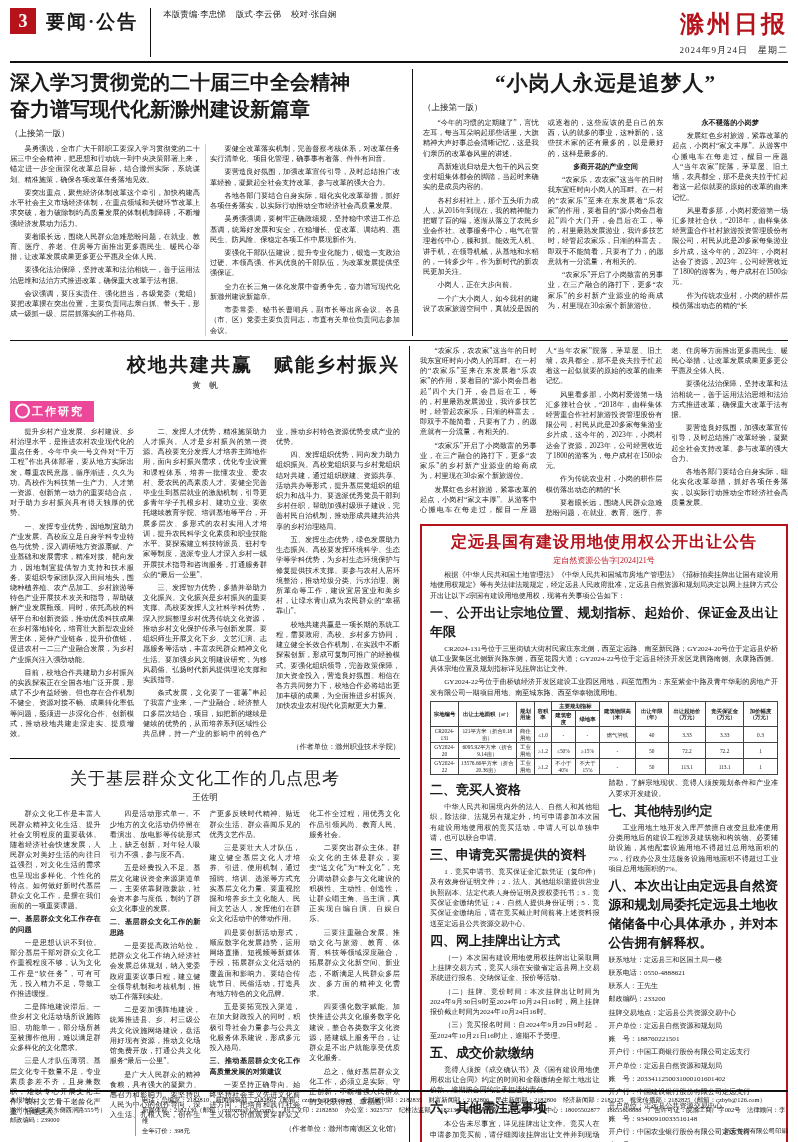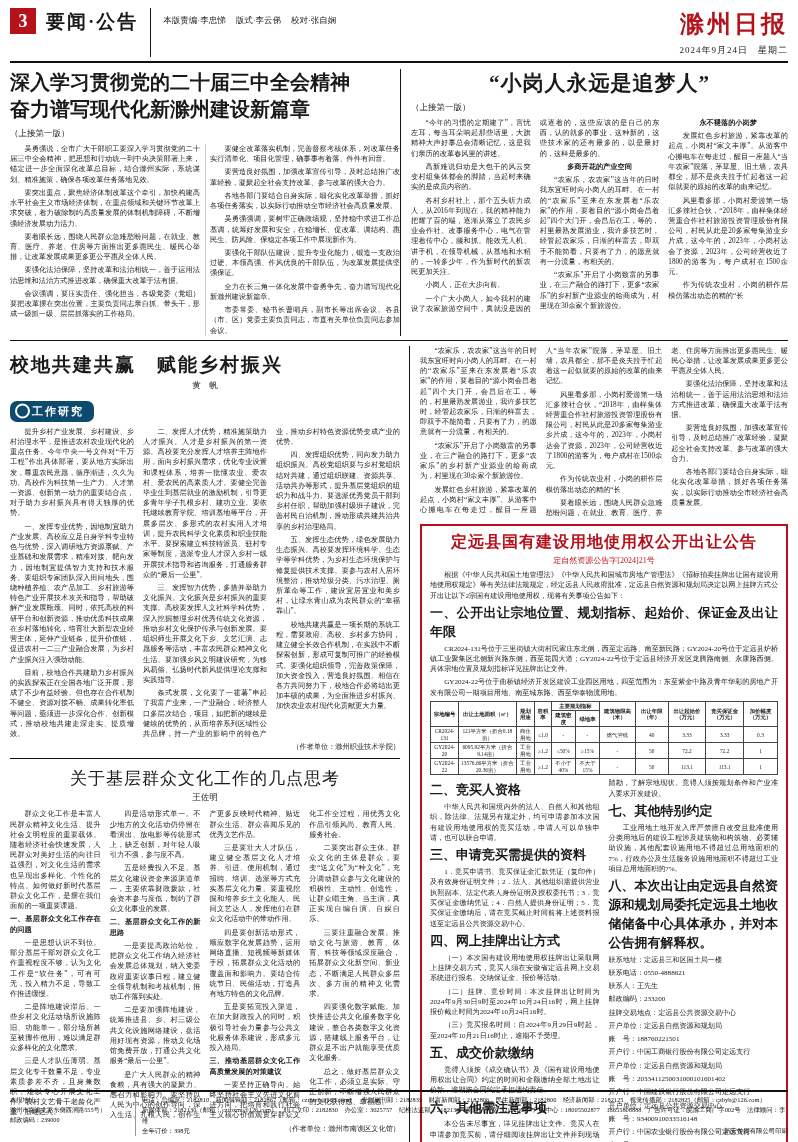--- a/index.html
+++ b/index.html
@@ -4,46 +4,46 @@
 <style>
   html,body{margin:0;padding:0;background:#fff;}
   body{width:798px;height:1142px;font-family:"Liberation Serif",serif;color:#1a1a1a;}
   .page{position:relative;width:798px;height:1142px;box-sizing:border-box;padding:8px 10px;}
   
   .masthead{display:flex;align-items:flex-start;border-bottom:2px solid #111;padding-bottom:4px;}
   .pagenum{width:26px;height:26px;background:#b5121b;color:#fff;font-size:18px;font-weight:bold;
            display:flex;align-items:center;justify-content:center;font-family:"Liberation Serif",serif;}
   .section-title{font-size:19px;font-weight:bold;letter-spacing:2px;margin-left:10px;margin-top:1px;}
   .vline{width:1px;background:#111;margin:0 12px;align-self:stretch;}
-  .credits{font-size:8.5px;line-height:1.5;color:#222;display:flex;gap:10px;margin-top:6px;flex-wrap:wrap;}
+  .credits{font-size:8.5px;line-height:1.5;color:#222;display:flex;gap:10px;flex-wrap:wrap;}
   .credits span{white-space:nowrap;}
   .brand{margin-left:auto;text-align:right;}
   .brand .name{font-size:24px;font-weight:bold;color:#b5121b;letter-spacing:3px;font-family:"Liberation Serif",serif;}
   .brand .date{font-size:9px;color:#222;margin-top:4px;letter-spacing:1px;}
   
   .topzone{display:flex;border-bottom:1px solid #111;padding:6px 0 4px;}
-  .topleft{width:390px;padding-right:0;border-right:1px solid #111;}
+  .topleft{width:390px;padding-right:12px;border-right:1px solid #111;}
   .topright{flex:1;padding-left:10px;}
   .hl1{font-size:20px;font-weight:bold;line-height:1.35;letter-spacing:0px;}
   .hl2{font-size:21px;font-weight:bold;text-align:center;letter-spacing:1px;}
   .subnote{font-size:8.5px;margin:5px 0 4px;}
   .cols2{column-count:2;column-gap:10px;column-rule:1px solid #ccc;font-size:7.2px;line-height:1.42;text-align:justify;}
   .cols3{column-count:3;column-gap:9px;font-size:7.2px;line-height:1.42;text-align:justify;}
   .cols4{column-count:4;column-gap:9px;font-size:7.2px;line-height:1.42;text-align:justify;}
   p{margin:0 0 3px;text-indent:2em;}
   
   .body{display:flex;margin-top:5px;}
   .colL{width:390px;padding-right:9px;border-right:1px solid #111;}
   .colR{flex:1;padding-left:10px;}
-  .arttitle{font-size:19px;font-weight:bold;text-align:left;letter-spacing:2px;margin:6px 0 2px;}
+  .arttitle{font-size:19px;font-weight:bold;text-align:right;letter-spacing:2px;margin:6px 0 2px;}
   .byline{font-size:8.5px;text-align:center;margin-bottom:5px;}
   .arttitle2{font-size:17px;font-weight:normal;text-align:center;letter-spacing:1px;margin:8px 0 2px;}
   .rule{border-top:1px solid #111;margin:6px 0;}
-  .badge{display:inline-block;background:#0c4a6e;color:#fff;font-size:11px;font-weight:bold;
-         padding:3px 10px 3px 22px;position:relative;letter-spacing:2px;margin:4px 0 5px;border-radius:7px;}
+  .badge{display:inline-block;background:#ec4899;color:#fff;font-size:11px;font-weight:bold;
+         padding:3px 10px 3px 22px;position:relative;letter-spacing:2px;margin:4px 0 5px;}
   .badge:before{content:"";position:absolute;left:5px;top:50%;transform:translateY(-50%);
          width:11px;height:11px;border:2px solid #fff;border-radius:50%;}
   .endnote{font-size:7.2px;text-align:right;margin-top:3px;}
   
   .notice{border:2px solid #b5121b;padding:6px 8px;margin-top:6px;}
   .ntitle{font-size:16px;font-weight:bold;color:#b5121b;text-align:center;letter-spacing:1px;line-height:1.3;}
   .nsub{font-size:8px;color:#b5121b;text-align:center;margin:2px 0 4px;}
   .ntext{font-size:7.1px;line-height:1.45;text-align:justify;}
   .ncols{column-count:2;column-gap:9px;}
   .nh{font-size:13px;font-weight:bold;margin:3px 0 2px;text-indent:0;}

